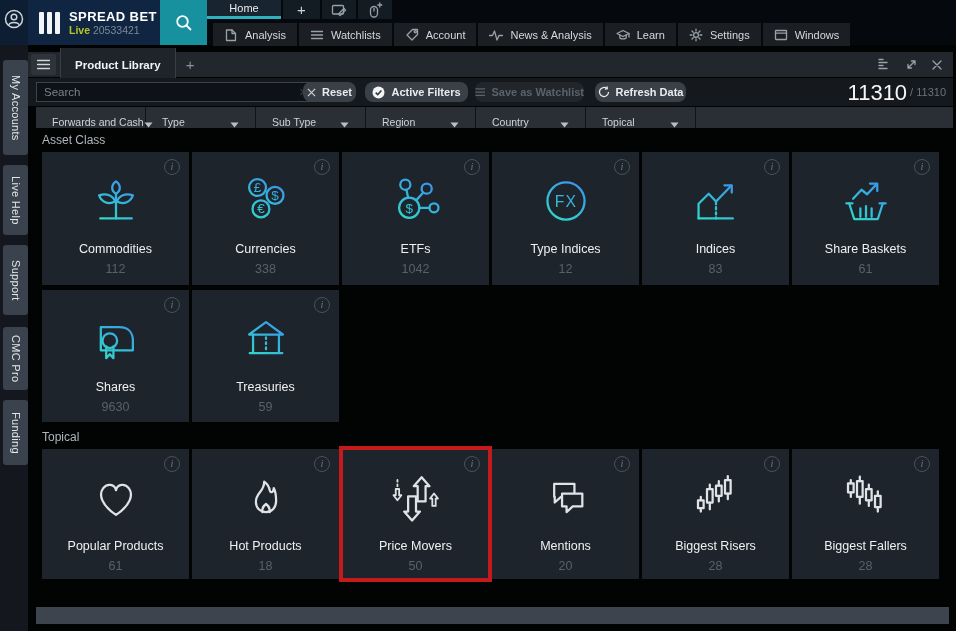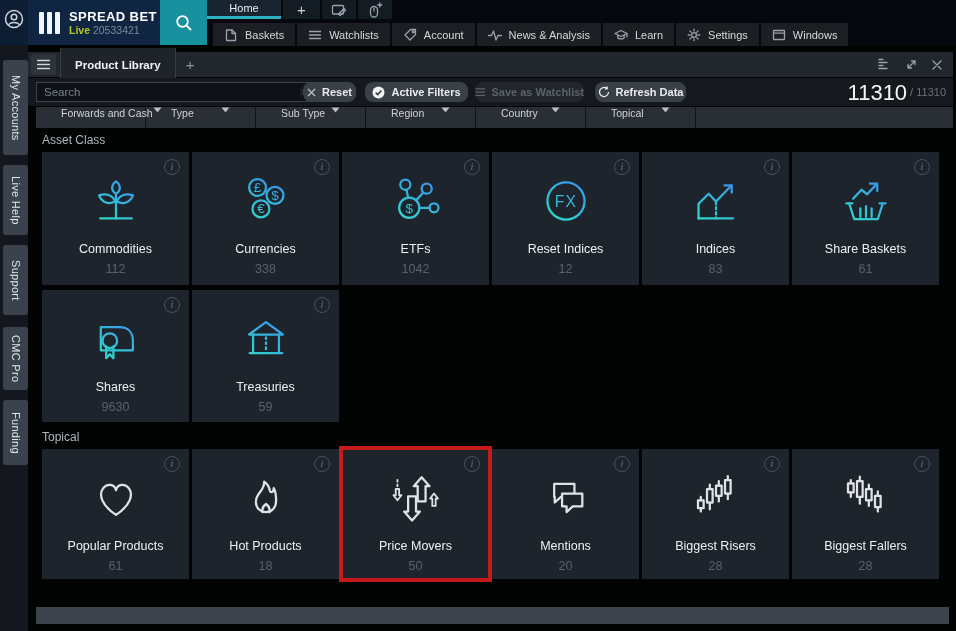--- a/index.html
+++ b/index.html
@@ -33,21 +33,21 @@
 #searchBox .clr{margin-left:auto;color:#39414a;font-size:11px}
 .tb-btn{position:absolute;top:4px;height:20px;background:#3a4047;border-radius:8px;display:flex;align-items:center;justify-content:center;gap:6px;color:#e9ecef;font-size:11px;font-weight:bold;white-space:nowrap}
 #resetBtn{left:275px;width:53px}
 #activeBtn{left:337px;width:103px}
 #saveBtn{left:447px;width:109px;background:#22262b;color:#5a626b}
 #refreshBtn{left:567px;width:91px}
 #counter{position:absolute;right:7px;top:0;height:28px;display:flex;align-items:center;justify-content:flex-end}
 #countBig{color:#f4f6f8;font-size:22px;font-weight:500;line-height:27px}
 #countSmall{color:#6b737b;font-size:11px;margin-left:3px}
 #filterRow{position:absolute;left:36px;top:107px;width:917px;height:21px;background:#2a2f36;display:flex}
-.f-cell{width:110px;height:21px;border-right:1px solid #101418;display:flex;align-items:flex-start;padding:0 25px;color:#ced3d8;font-size:10.5px;white-space:nowrap}
+.f-cell{width:110px;height:21px;border-right:1px solid #101418;display:flex;align-items:flex-end;padding:0 16px;color:#ced3d8;font-size:10.5px;white-space:nowrap}
 .f-cell svg{margin-left:auto;flex:none}
 .section-label{position:absolute;left:42px;color:#b0b6bc;font-size:12px}
 .tile-row{position:absolute;left:42px;display:flex;gap:3px}
 .tile{width:147px;height:100%;background:#1d242b;position:relative;text-align:center}
 .tile.hl::after{content:"";position:absolute;inset:-3px;border:4px solid #c51a1c;pointer-events:none}
 .tile-info{position:absolute;top:7px;right:9px;width:16px;height:16px;border:1px solid #49525a;border-radius:50%;color:#6d757d;font-size:10.5px;font-style:italic;font-family:"Liberation Serif",serif;line-height:14px;text-align:center}
 .tile-icon{position:absolute;left:50%;transform:translateX(-50%);top:22px;width:54px;height:54px;fill:none;stroke-width:2;stroke-linecap:round;stroke-linejoin:round}
 .tile-icon.grad{stroke:url(#g)}
 .tile-icon.white{stroke:#dfe3e7}
 .tile-label{position:absolute;left:0;right:0;top:90px;color:#eef1f3;font-size:12.5px}
@@ -206,21 +206,21 @@
           <path d="M12.8 1 V5 M10.8 3 H14.8"></path>
       </svg>
     </div>
   </div>
   <div id="menuRow">
       <div class="menu-item">
         <svg class="mi" width="14" height="14" viewBox="0 0 14 14">
           <path d="M2.5 2 H8 L11.5 5.5 V12.5 H2.5 Z"></path>
           <path d="M8 2 V5.5 H11.5"></path>
         </svg>
-        <span>Baskets</span>
+        <span>Analysis</span>
       </div>
       <div class="menu-item">
         <svg class="mi" width="14" height="14" viewBox="0 0 14 14">
           <path d="M1.5 3.5 H12.5 M1.5 7 H12.5 M1.5 10.5 H12.5"></path>
         </svg>
         <span>Watchlists</span>
       </div>
       <div class="menu-item">
         <svg class="mi" width="14" height="14" viewBox="0 0 14 14">
           <path d="M7.5 1.5 H12.5 V6.5 L7 12 L2 7 Z"></path>
@@ -391,21 +391,21 @@
           <use href="#s-etfs"></use>
         </svg>
         <div class="tile-label">ETFs</div>
         <div class="tile-count">1042</div>
       </div>
       <div class="tile">
         <div class="tile-info">i</div>
         <svg class="tile-icon grad">
           <use href="#s-forex-indices"></use>
         </svg>
-        <div class="tile-label">Reset Indices</div>
+        <div class="tile-label">Type Indices</div>
         <div class="tile-count">12</div>
       </div>
       <div class="tile">
         <div class="tile-info">i</div>
         <svg class="tile-icon grad">
           <use href="#s-indices"></use>
         </svg>
         <div class="tile-label">Indices</div>
         <div class="tile-count">83</div>
       </div>

